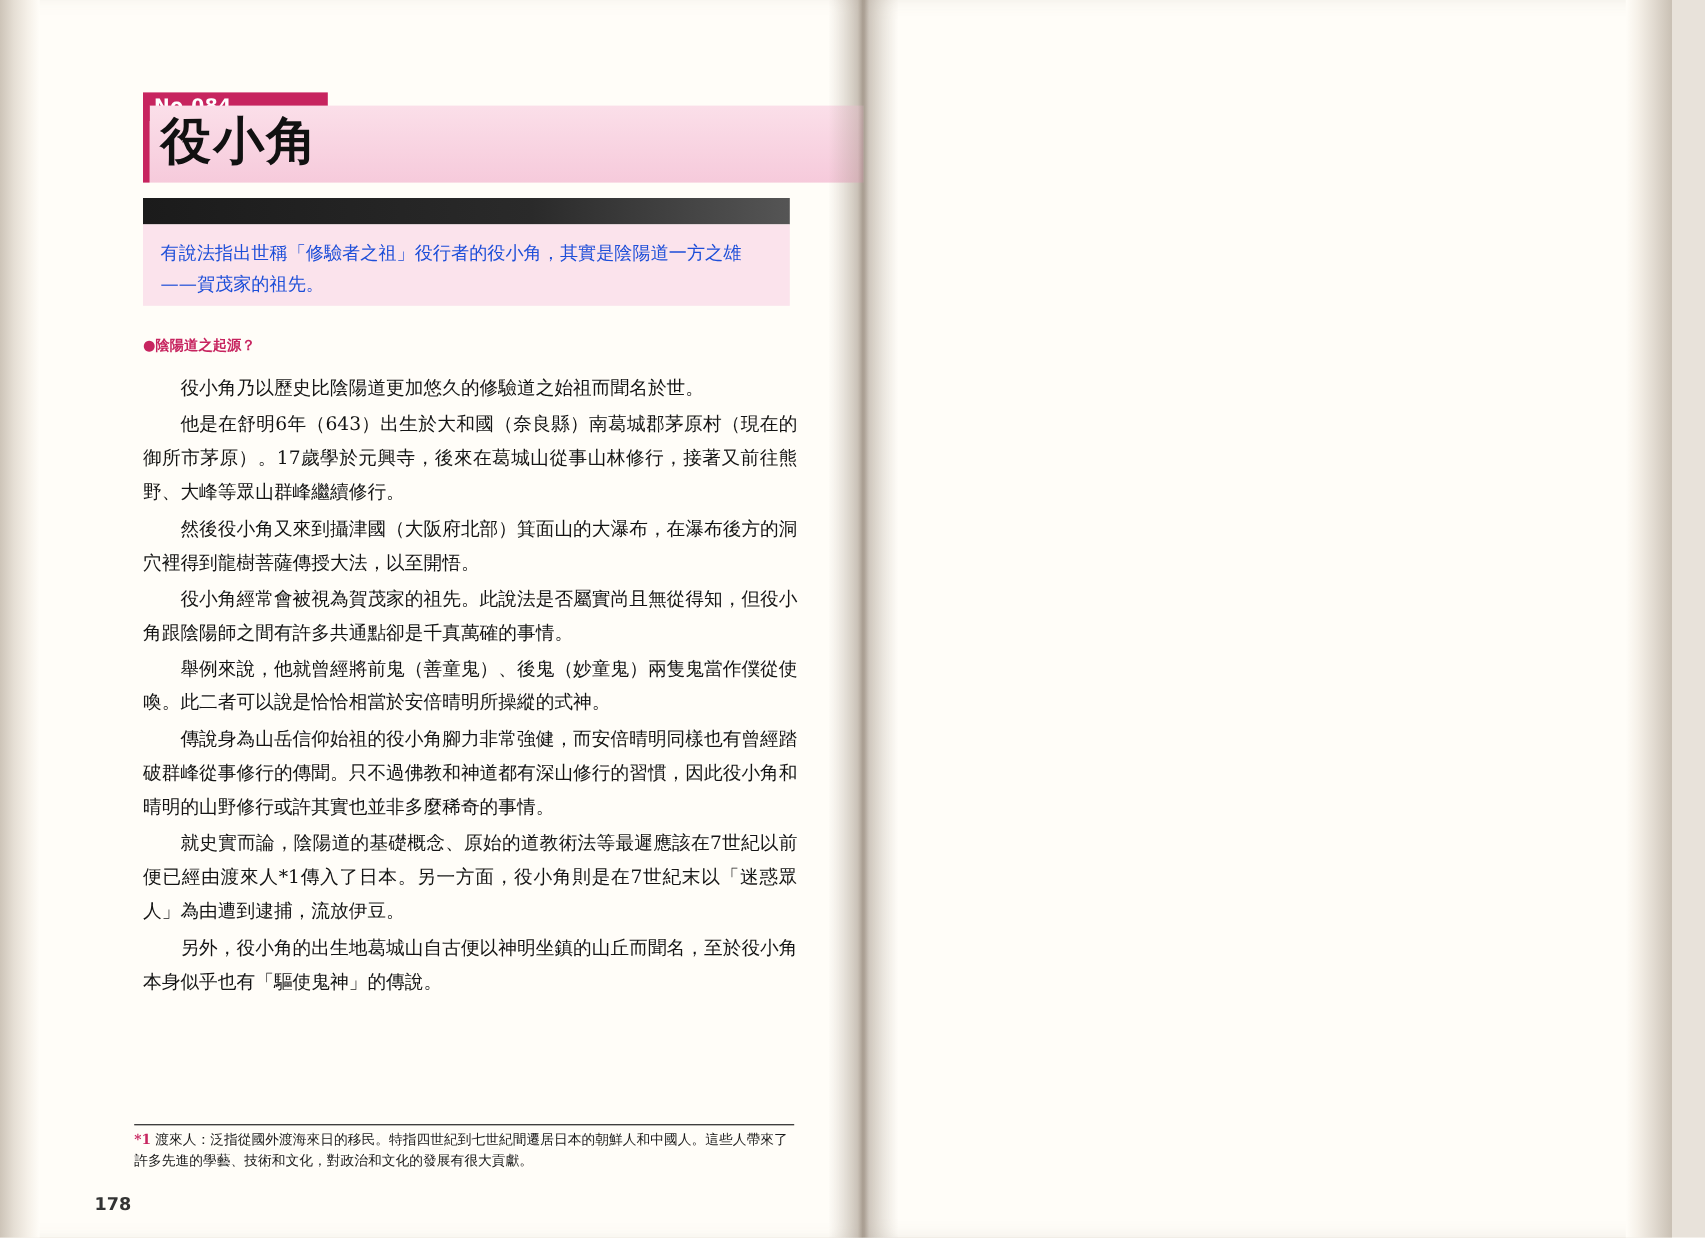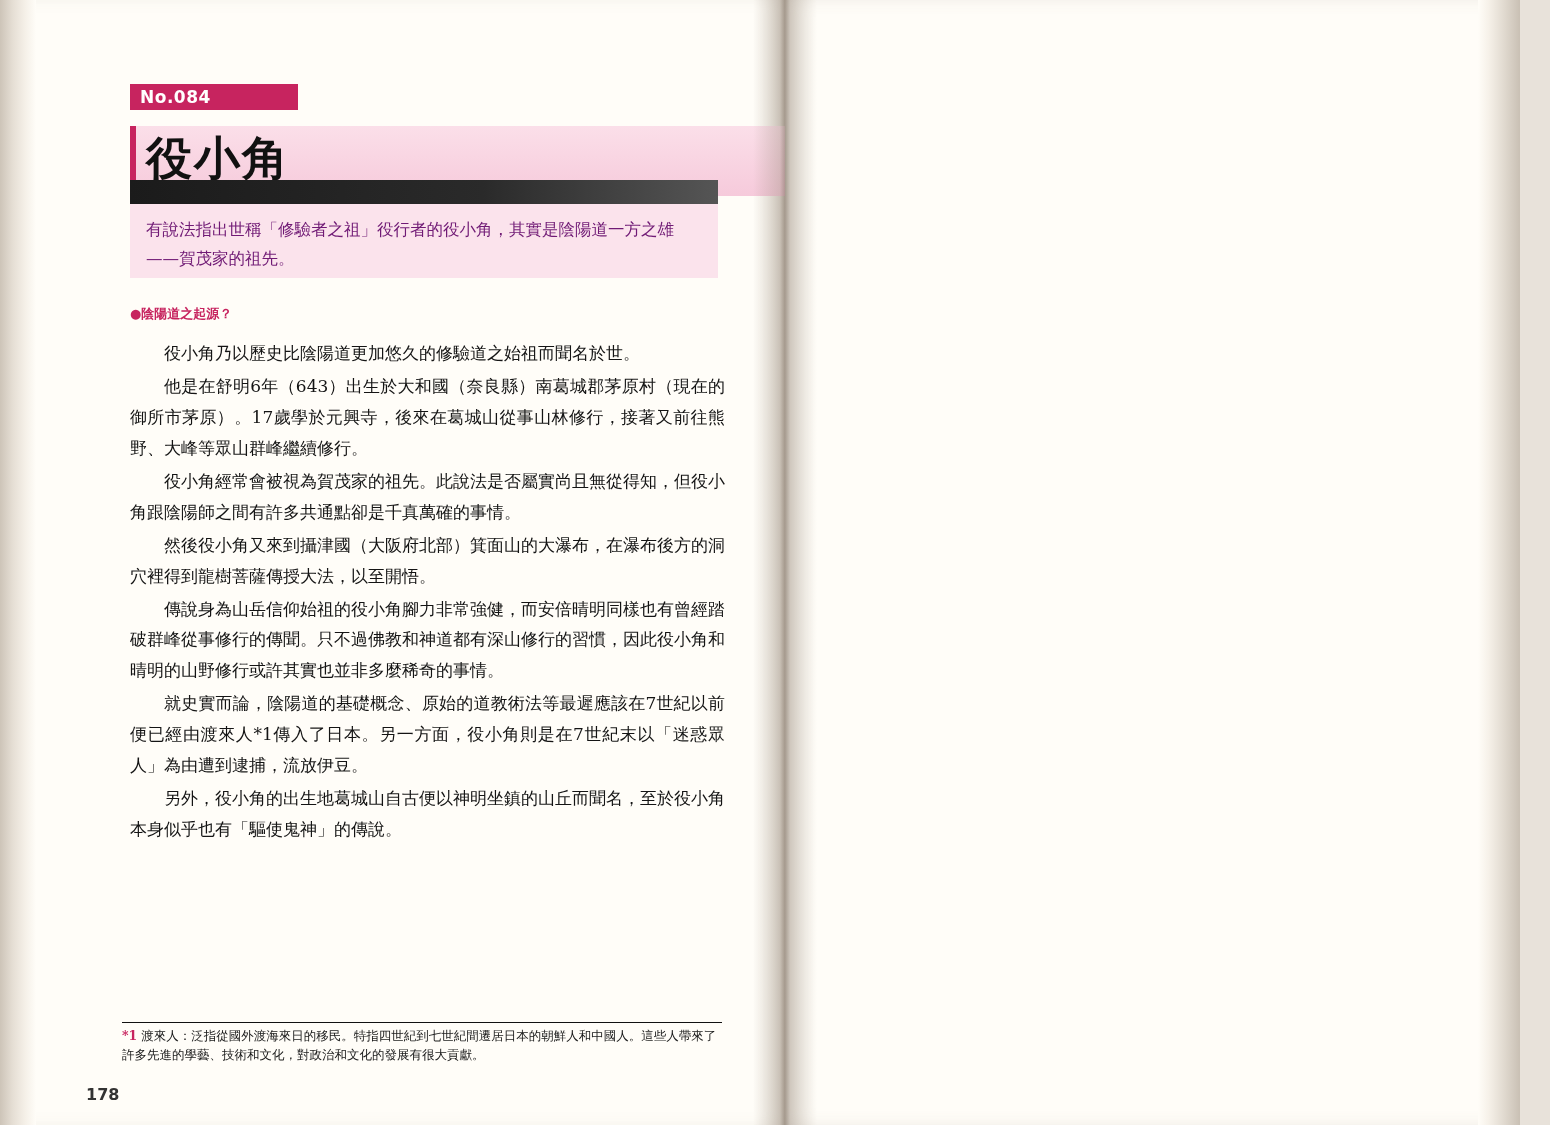--- a/index.html
+++ b/index.html
@@ -24,34 +24,34 @@
      pointer-events:none;z-index:5;}
 
   
   .no-badge{
     position:absolute;left:130px;top:84px;width:168px;height:26px;
     background:#c7245f;color:#fff;font-weight:bold;font-size:17px;
     display:flex;align-items:center;padding-left:10px;box-sizing:border-box;
     letter-spacing:.5px;
   }
   .title-band{
-    position:absolute;left:130px;top:126px;width:708px;height:70px;
+    position:absolute;left:130px;top:96px;width:708px;height:70px;
     background:linear-gradient(180deg,#fbdfe9 0%,#f6cadb 100%);
     border-left:6px solid #c7245f;box-sizing:border-box;padding-left:34px;
   }
   .title-band .t{
     position:absolute;left:10px;top:2px;font-size:46px;font-weight:bold;color:#111;
     letter-spacing:2px;font-family:"DejaVu Serif","Liberation Serif",serif;
   }
   .black-band{position:absolute;left:130px;top:180px;width:588px;height:24px;
     background:linear-gradient(90deg,#1b1b1b 0%,#2a2a2a 60%,#555 100%);}
   .lead{
     position:absolute;left:130px;top:204px;width:588px;height:74px;
     background:#fbe3ec;box-sizing:border-box;padding:12px 16px;
-    font-size:16.5px;line-height:1.75;color:#701a75;
+    font-size:16.5px;line-height:1.75;color:#1d4ed8;
     font-family:"DejaVu Serif","Liberation Serif",serif;
   }
   .sec-h{
     position:absolute;left:130px;top:305px;font-size:13px;font-weight:bold;color:#c7245f;
     font-family:"DejaVu Serif","Liberation Serif",serif;
   }
   .sec-h .dot{color:#c7245f;}
   .body-col{
     position:absolute;left:130px;top:338px;width:595px;
     font-size:17px;line-height:1.82;color:#141414;text-align:justify;
@@ -87,22 +87,23 @@
 
     <div class="lead">有說法指出世稱「修驗者之祖」役行者的役小角，其實是陰陽道一方之雄——賀茂家的祖先。</div>
 
     <div class="sec-h">
       <span class="dot">●</span><span>陰陽道之起源？</span>
     </div>
 
     <div class="body-col">
       <p>役小角乃以歷史比陰陽道更加悠久的修驗道之始祖而聞名於世。</p>
       <p>他是在舒明6年（643）出生於大和國（奈良縣）南葛城郡茅原村（現在的御所市茅原）。17歲學於元興寺，後來在葛城山從事山林修行，接著又前往熊野、大峰等眾山群峰繼續修行。</p>
+      <p>然後役小角又來到攝津國（大阪府北部）箕面山的大瀑布，在瀑布後方的洞穴裡得到龍樹菩薩傳授大法，以至開悟。</p>
       <p>役小角經常會被視為賀茂家的祖先。此說法是否屬實尚且無從得知，但役小角跟陰陽師之間有許多共通點卻是千真萬確的事情。</p>
-      <p>然後役小角又來到攝津國（大阪府北部）箕面山的大瀑布，在瀑布後方的洞穴裡得到龍樹菩薩傳授大法，以至開悟。</p>
+      <p>舉例來說，他就曾經將前鬼（善童鬼）、後鬼（妙童鬼）兩隻鬼當作僕從使喚。此二者可以說是恰恰相當於安倍晴明所操縱的式神。</p>
       <p>傳說身為山岳信仰始祖的役小角腳力非常強健，而安倍晴明同樣也有曾經踏破群峰從事修行的傳聞。只不過佛教和神道都有深山修行的習慣，因此役小角和晴明的山野修行或許其實也並非多麼稀奇的事情。</p>
       <p>就史實而論，陰陽道的基礎概念、原始的道教術法等最遲應該在7世紀以前便已經由渡來人*1傳入了日本。另一方面，役小角則是在7世紀末以「迷惑眾人」為由遭到逮捕，流放伊豆。</p>
       <p>另外，役小角的出生地葛城山自古便以神明坐鎮的山丘而聞名，至於役小角本身似乎也有「驅使鬼神」的傳說。</p>
     </div>
 
     <div class="fn-rule"></div>
     <div class="footnote">
       <span class="fn-mark">*1</span>
       <span>渡來人：泛指從國外渡海來日的移民。特指四世紀到七世紀間遷居日本的朝鮮人和中國人。這些人帶來了許多先進的學藝、技術和文化，對政治和文化的發展有很大貢獻。</span>
     </div>

